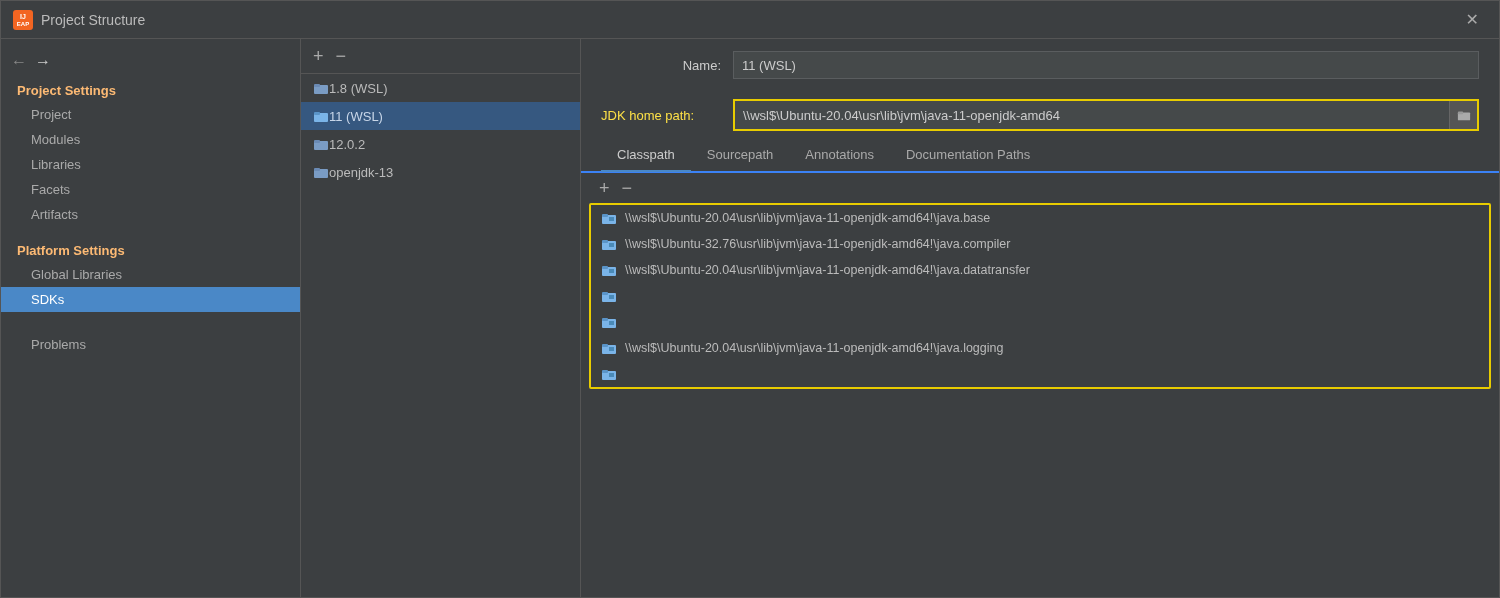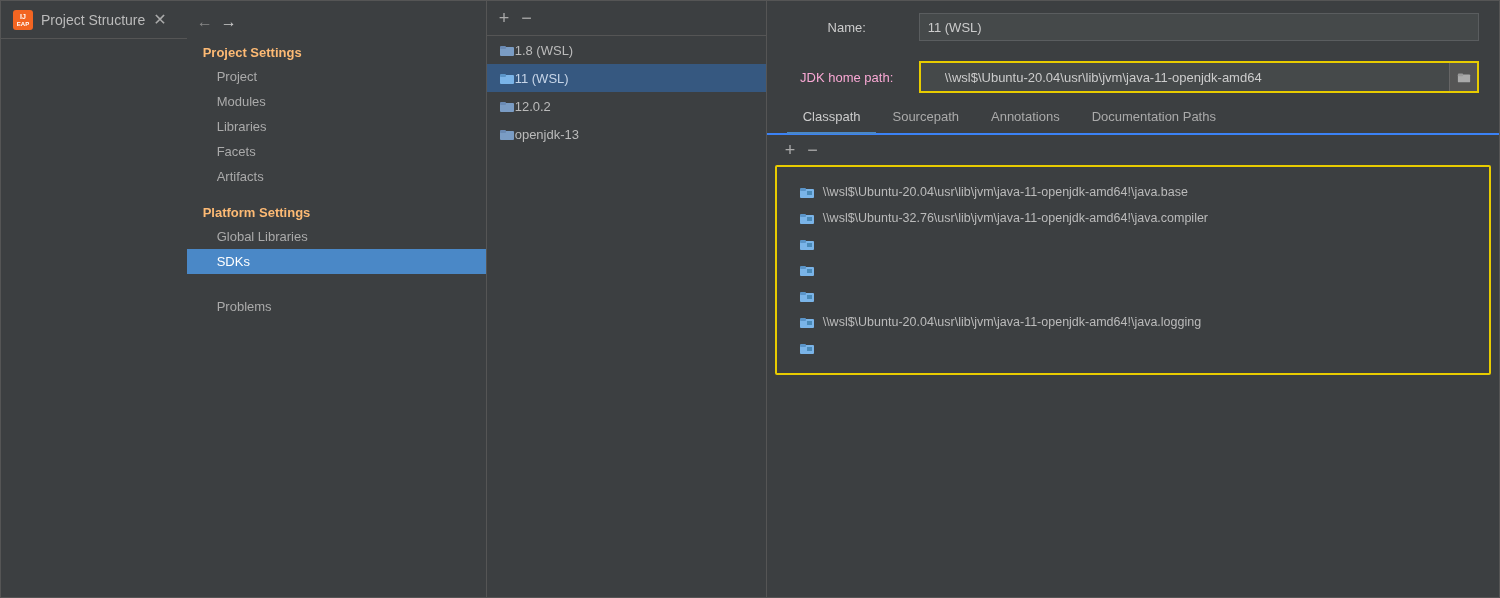--- a/index.html
+++ b/index.html
@@ -12,20 +12,21 @@
       height: 598px;
       overflow: hidden;
     }
 
     .window {
       width: 1500px;
       height: 598px;
       background: #3c3f41;
       border: 1px solid #555;
       display: flex;
+      flex-direction: column;
     }
 
     .title-bar {
       background: #3c3f41;
       height: 38px;
       display: flex;
       align-items: center;
       padding: 0 12px;
       border-bottom: 1px solid #555;
       flex-shrink: 0;
@@ -176,21 +177,21 @@
       display: flex;
       align-items: center;
       padding: 12px 20px;
       gap: 12px;
     }
 
     .name-label {
       font-size: 13px;
       color: #ccc;
       min-width: 120px;
-      text-align: center;
+      text-align: right;
     }
 
     .name-input {
       flex: 1;
       background: #45494a;
       border: 1px solid #5a5d5f;
       color: #ccc;
       padding: 4px 8px;
       font-size: 13px;
       height: 28px;
@@ -198,43 +199,42 @@
 
     .jdk-row {
       display: flex;
       align-items: center;
       padding: 8px 20px;
       gap: 12px;
     }
 
     .jdk-label {
       font-size: 13px;
-      color: #f9a8d4;
+      color: #fde047;
       min-width: 120px;
-      text-align: center;
+      text-align: left;
     }
 
     .jdk-input-container {
       flex: 1;
       display: flex;
       align-items: center;
       border: 2px solid #e8cc00;
       background: #45494a;
     }
 
     .jdk-input {
       flex: 1;
       background: transparent;
       border: none;
       color: #ccc;
       padding: 4px 8px;
       font-size: 13px;
       height: 28px;
       outline: none;
-      margin-left: 16px;
     }
 
     .jdk-browse-btn {
       width: 28px;
       height: 28px;
       background: #555;
       border: none;
       border-left: 1px solid #666;
       cursor: pointer;
       display: flex;
@@ -276,21 +276,21 @@
     .classpath-toolbar {
       display: flex;
       align-items: center;
       padding: 6px 16px;
       gap: 8px;
     }
 
     .classpath-list {
       flex: 1;
       overflow-y: auto;
-      padding: 12px;
+      padding: 0;
     }
 
     
     .classpath-highlight {
       border: 2px solid #e8cc00;
       margin: 0 8px;
       border-radius: 2px;
       overflow: hidden;
     }
 
@@ -468,20 +468,21 @@
               </svg>
               <span>\\wsl$\Ubuntu-32.76\usr\lib\jvm\java-11-openjdk-amd64!\java.compiler</span>
             </div>
 
             <div class="classpath-item-row">
               <svg width="16" height="16" viewBox="0 0 16 16">
                 <rect x="1" y="5" width="14" height="9" rx="1" fill="#7ab4e8"></rect>
                 <rect x="1" y="4" width="6" height="3" rx="1" fill="#5a94c8"></rect>
                 <rect x="8" y="7" width="5" height="4" rx="0" fill="#4a8ab8"></rect>
               </svg>
+              <span>\\wsl$\Ubuntu-20.04\usr\lib\jvm\java-11-openjdk-amd64!\java.datatransfer</span>
             </div>
 
             <div class="classpath-item-row">
               <svg width="16" height="16" viewBox="0 0 16 16">
                 <rect x="1" y="5" width="14" height="9" rx="1" fill="#7ab4e8"></rect>
                 <rect x="1" y="4" width="6" height="3" rx="1" fill="#5a94c8"></rect>
                 <rect x="8" y="7" width="5" height="4" rx="0" fill="#4a8ab8"></rect>
               </svg>
             </div>
 

